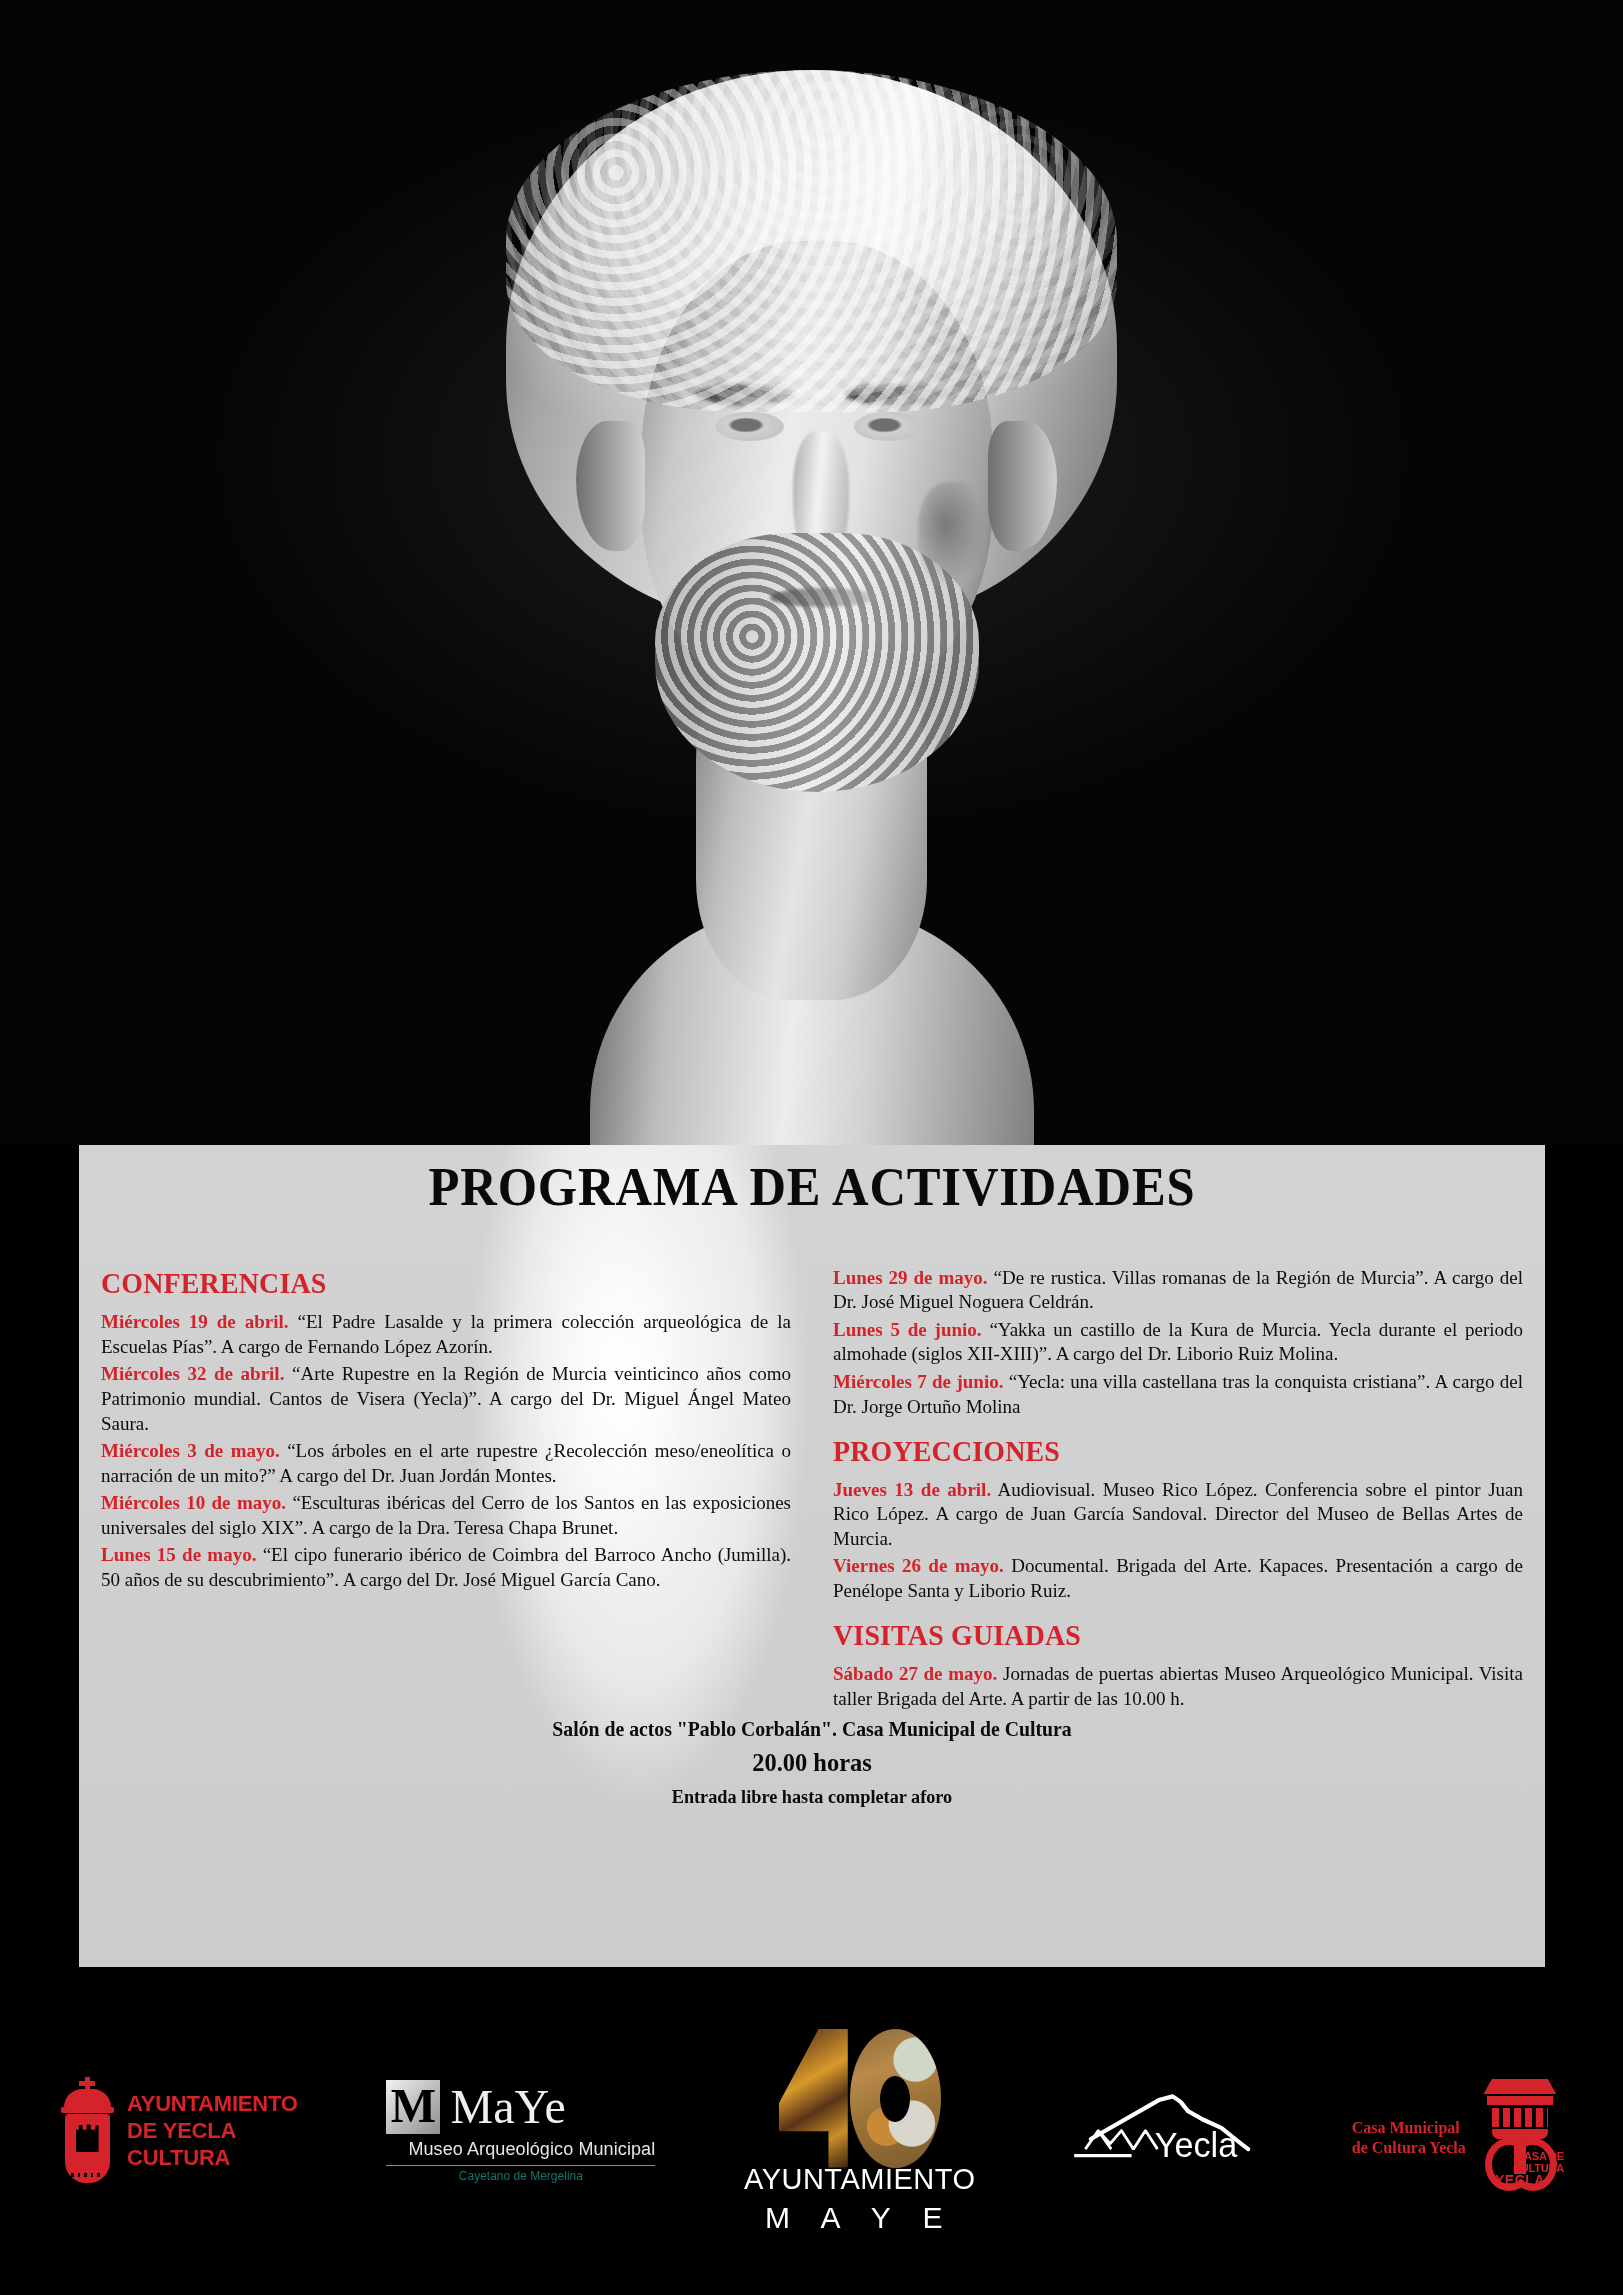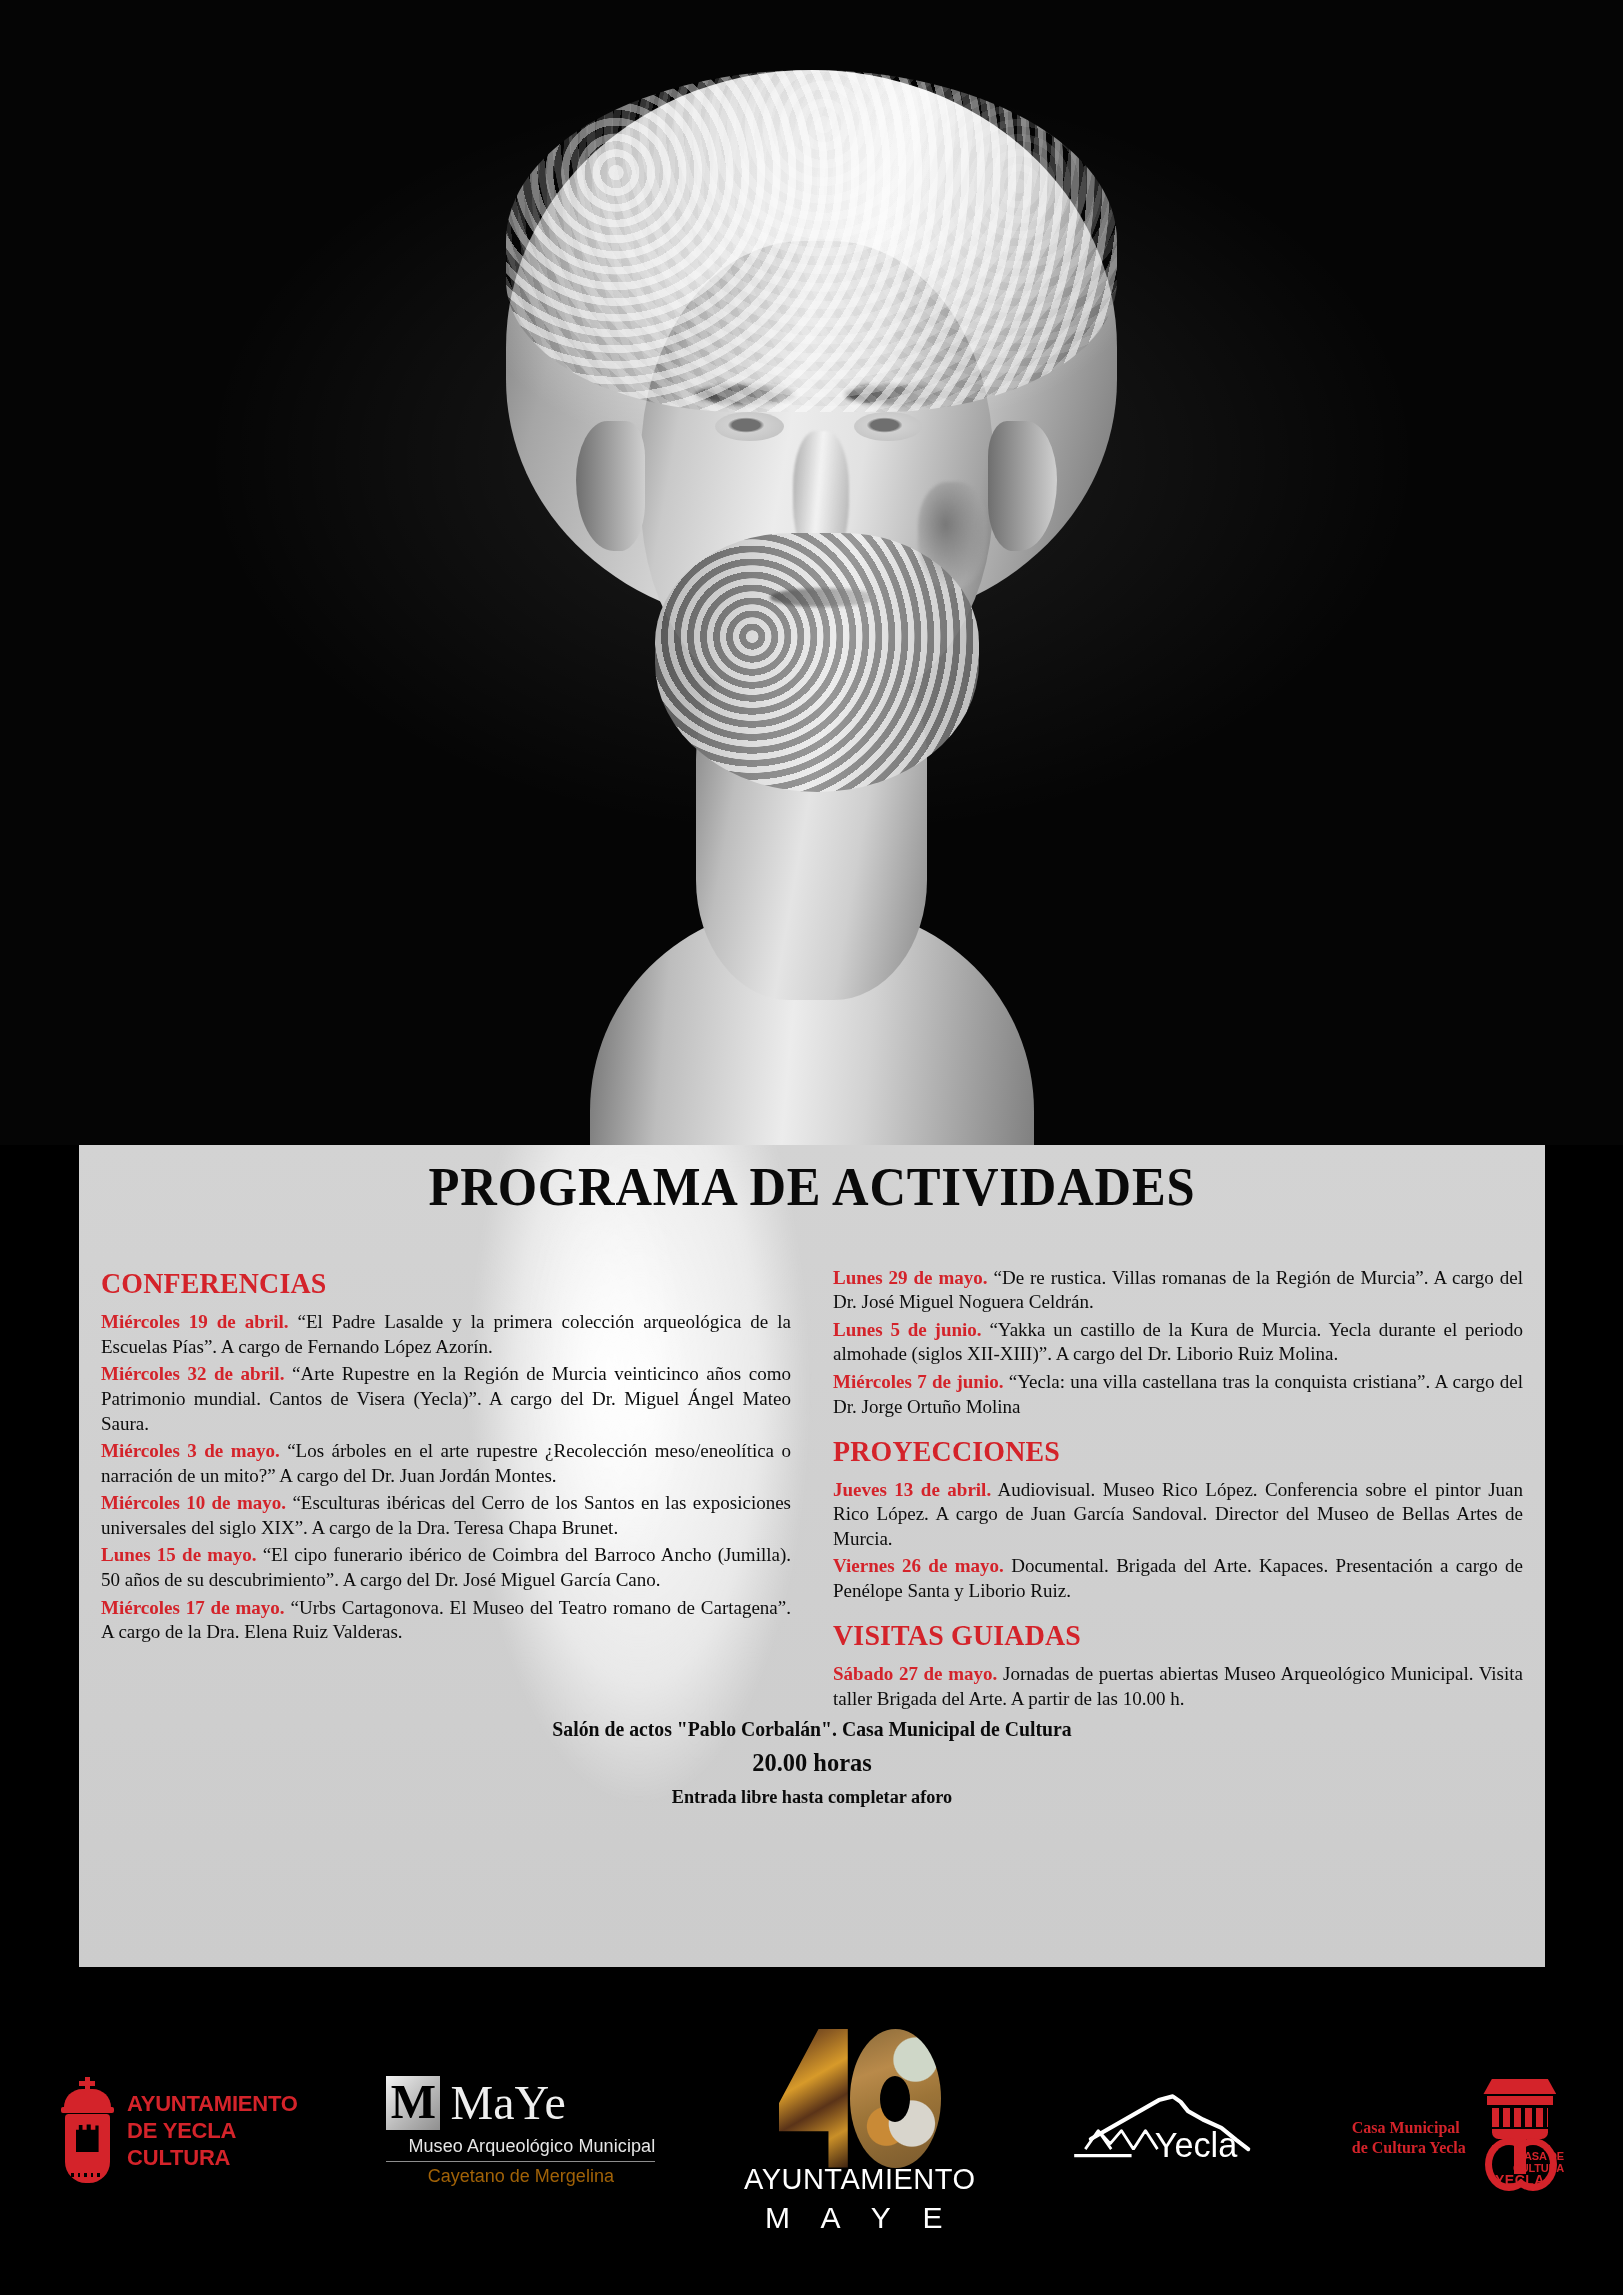--- a/index.html
+++ b/index.html
@@ -172,21 +172,21 @@
   .maye-row{display:flex;align-items:center;gap:10.2px;}
   .maye-m{
     width:54px;height:54px;
     background:linear-gradient(135deg,#f2f2f2,#b9b9b9 55%,#8f8f8f);
     color:#000;font-family:"Liberation Serif",serif;font-weight:700;font-size:48px;
     line-height:52px;text-align:center;
   }
   .maye-word{color:#efefef;font-family:"Liberation Serif",serif;font-size:48px;line-height:1;}
   .maye-sub{color:#e6e6e6;font-family:"Liberation Sans",sans-serif;font-size:18px;margin-top:5.6px;letter-spacing:0.1px;margin-left:22px;}
   .maye-rule{width:100%;height:0.9px;background:#8d8d8d;margin:4.6px 0 3.7px 0;}
-  .maye-sub2{color:#a16207;font-family:"Liberation Sans",sans-serif;font-size:18px;width:100%;text-align:center;}
+  .maye-sub2{color:#0f766e;font-family:"Liberation Sans",sans-serif;font-size:12px;width:100%;text-align:center;}
 
   
   .anniv{flex-direction:column;align-items:center;}
   .anniv-top{display:flex;align-items:flex-end;}
   .four{
     width:69px;height:139px;position:relative;
     background:linear-gradient(150deg,#4b2a18 0%,#8a5a22 18%,#d79a2a 38%,#5a3318 58%,#c98f28 78%,#3d2211 100%);
     clip-path:polygon(58% 0,100% 0,100% 100%,72% 100%,72% 74%,0 74%,0 54%,58% 0);
   }
   .zero{
@@ -262,21 +262,20 @@
     <div class="cols">
 
       <div class="col left">
         <div class="sec-head">CONFERENCIAS</div>
 
         <p class="entry"><span class="d">Miércoles 19 de abril.</span> <span>“El Padre Lasalde y la primera colección arqueológica de la Escuelas Pías”. A cargo de Fernando López Azorín.</span></p>
         <p class="entry"><span class="d">Miércoles 32 de abril.</span> <span>“Arte Rupestre en la Región de Murcia veinticinco años como Patrimonio mundial. Cantos de Visera (Yecla)”. A cargo del Dr. Miguel Ángel Mateo Saura.</span></p>
         <p class="entry"><span class="d">Miércoles 3 de mayo.</span> <span>“Los árboles en el arte rupestre ¿Recolección meso/eneolítica o narración de un mito?” A cargo del Dr. Juan Jordán Montes.</span></p>
         <p class="entry"><span class="d">Miércoles 10 de mayo.</span> <span>“Esculturas ibéricas del Cerro de los Santos en las exposiciones universales del siglo XIX”. A cargo de la Dra. Teresa Chapa Brunet.</span></p>
         <p class="entry"><span class="d">Lunes 15 de mayo.</span> <span>“El cipo funerario ibérico de Coimbra del Barroco Ancho (Jumilla). 50 años de su descubrimiento”. A cargo del Dr.  José Miguel García Cano.</span></p>
-        <p class="entry"><span class="d">Miércoles 17 de mayo.</span> <span>“Urbs Cartagonova. El Museo del Teatro romano de Cartagena”. A cargo de la Dra. Elena Ruiz Valderas.</span></p>
       </div>
 
       <div class="col right">
         <p class="entry"><span class="d">Lunes 29 de mayo.</span> <span>“De re rustica. Villas romanas de la Región de Murcia”. A cargo del Dr. José Miguel Noguera Celdrán.</span></p>
         <p class="entry"><span class="d">Lunes 5 de junio.</span> <span>“Yakka un castillo de la Kura de Murcia. Yecla durante el periodo almohade (siglos XII-XIII)”. A cargo del Dr. Liborio Ruiz Molina.</span></p>
         <p class="entry"><span class="d">Miércoles 7 de junio.</span> <span>“Yecla: una villa castellana tras la conquista cristiana”. A cargo del Dr. Jorge Ortuño Molina</span></p>
 
         <div class="sec-head sp">PROYECCIONES</div>
         <p class="entry"><span class="d">Jueves 13 de abril.</span> <span>Audiovisual. Museo Rico López. Conferencia sobre el pintor Juan Rico López. A cargo de Juan García Sandoval. Director del Museo de Bellas Artes de Murcia.</span></p>
         <p class="entry"><span class="d">Viernes 26 de mayo.</span> <span>Documental. Brigada del Arte. Kapaces. Presentación a cargo de Penélope Santa y Liborio Ruiz.</span></p>

